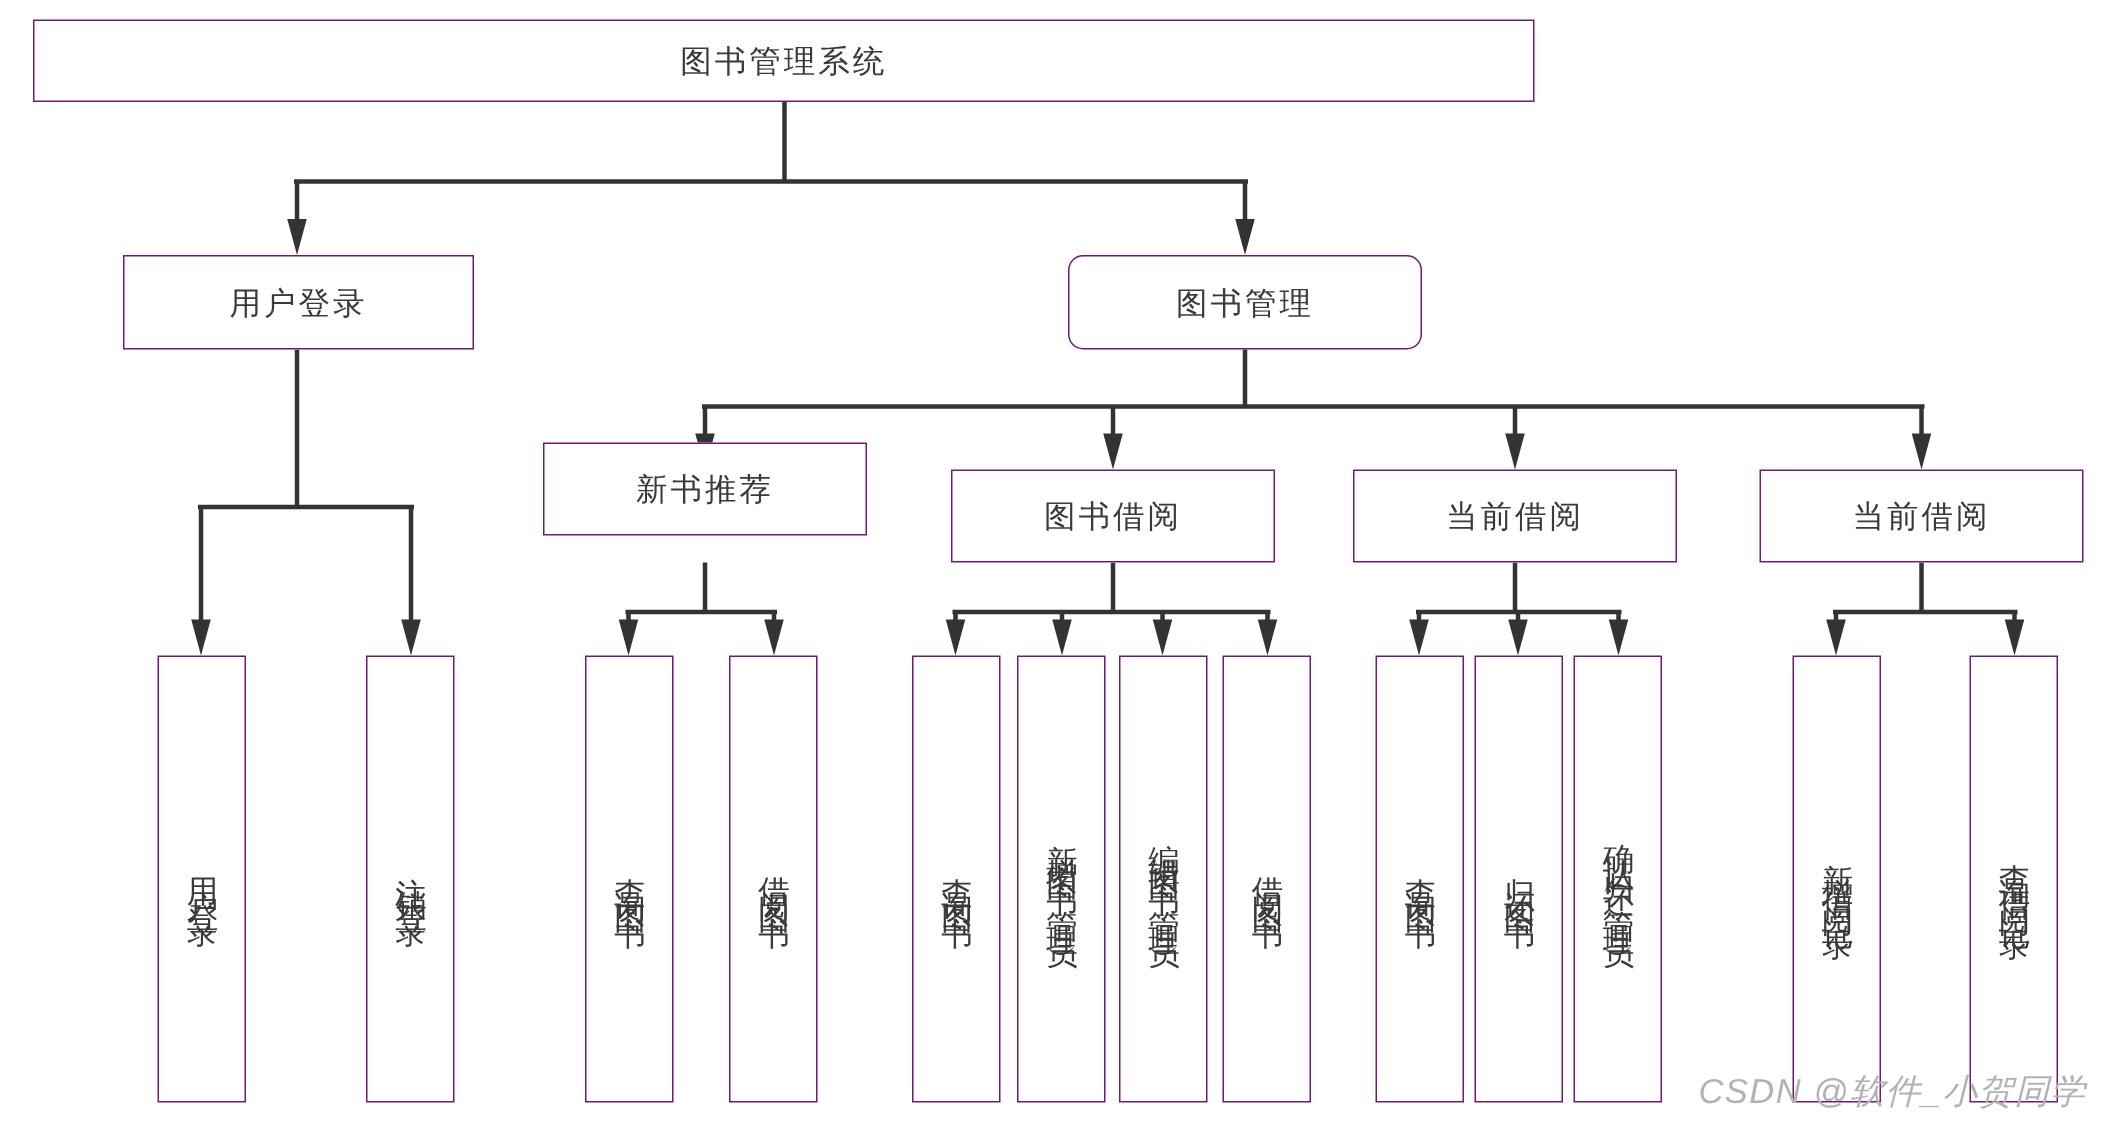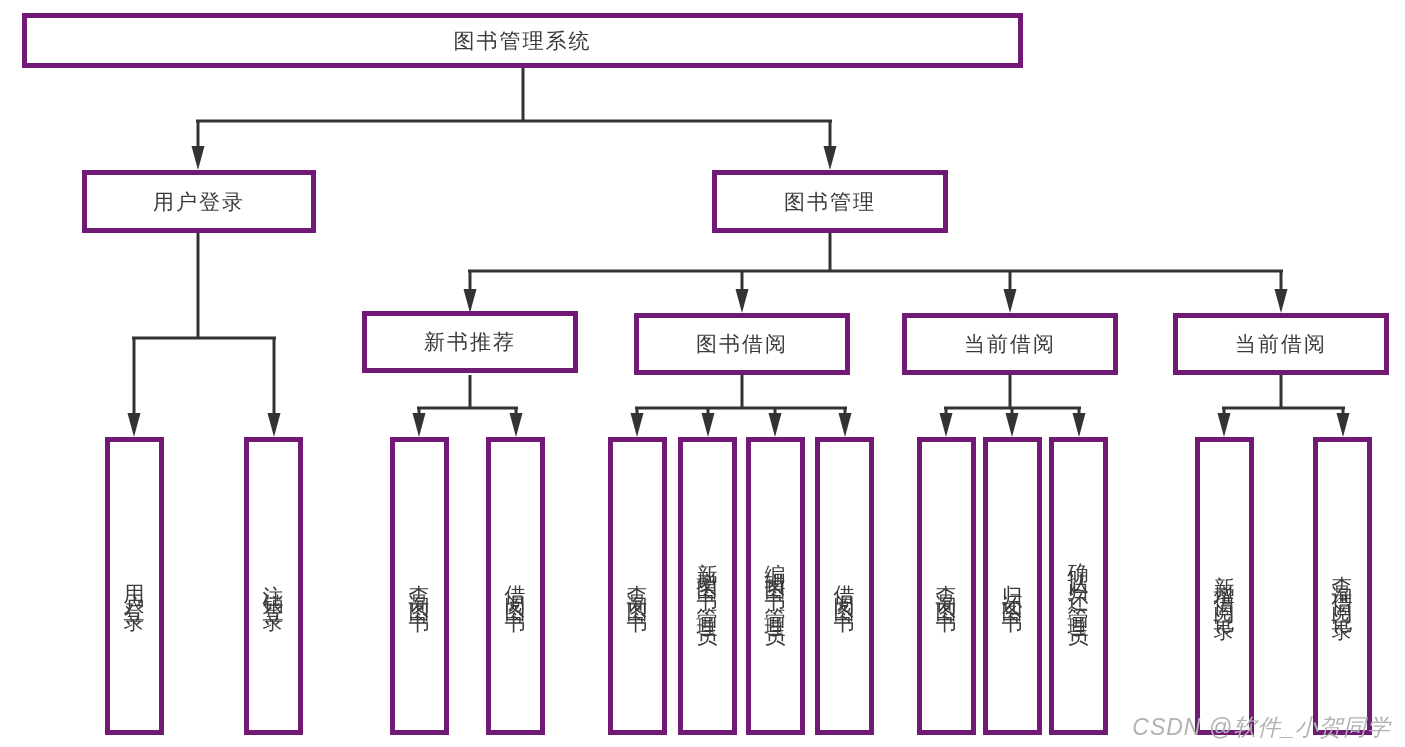--- a/index.html
+++ b/index.html
@@ -13,21 +13,21 @@
   }
   #wires {
     position: absolute;
     left: 0; top: 0;
     width: 1405px; height: 747px;
     z-index: 1;
   }
   .box {
     position: absolute;
     box-sizing: border-box;
-    border: 5px solid #701a75;
+    border: 1px solid #701a75;
     background: #ffffff;
     color: #3a3a3a;
     display: flex;
     align-items: center;
     justify-content: center;
     z-index: 2;
   }
   .hbox {
     font-size: 21px;
     letter-spacing: 2px;
@@ -136,23 +136,23 @@
         <path d="M1217.5 413 L1230.5 413 L1224 437 Z" stroke="none"></path>
         <line x1="1343" y1="408" x2="1343" y2="420"></line>
         <path d="M1336.5 413 L1349.5 413 L1343 437 Z" stroke="none"></path>
       </g>
     </g>
   </svg>
 
   <div class="box hbox" style="left:22px; top:13px; width:1001px; height:55px;">图书管理系统</div>
 
   <div class="box hbox" style="left:82px; top:170px; width:234px; height:63px;">用户登录</div>
-  <div class="box hbox" style="left:712px; top:170px; width:236px; height:63px;">图书管理</div>
+  <div class="box hbox" style="left:712px; top:170px; width:236px; height:63px;border-radius:10px;">图书管理</div>
 
-  <div class="box hbox" style="left:362px; top:311px; width:216px; height:62px;">新书推荐</div>
+  <div class="box hbox" style="left:362px; top:295px; width:216px; height:62px;">新书推荐</div>
   <div class="box hbox" style="left:634px; top:313px; width:216px; height:62px;">图书借阅</div>
   <div class="box hbox" style="left:902px; top:313px; width:216px; height:62px;">当前借阅</div>
   <div class="box hbox" style="left:1173px; top:313px; width:216px; height:62px;">当前借阅</div>
 
   <div class="box vbox" style="left:105px;">用户登录</div>
   <div class="box vbox" style="left:244px;">注销登录</div>
 
   <div class="box vbox" style="left:390px;">查询图书</div>
   <div class="box vbox" style="left:486px;">借阅图书</div>
 

